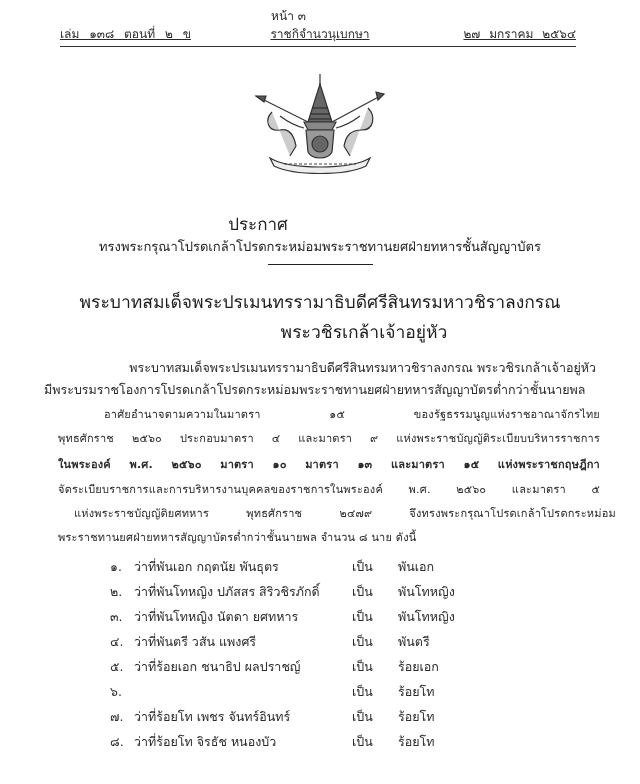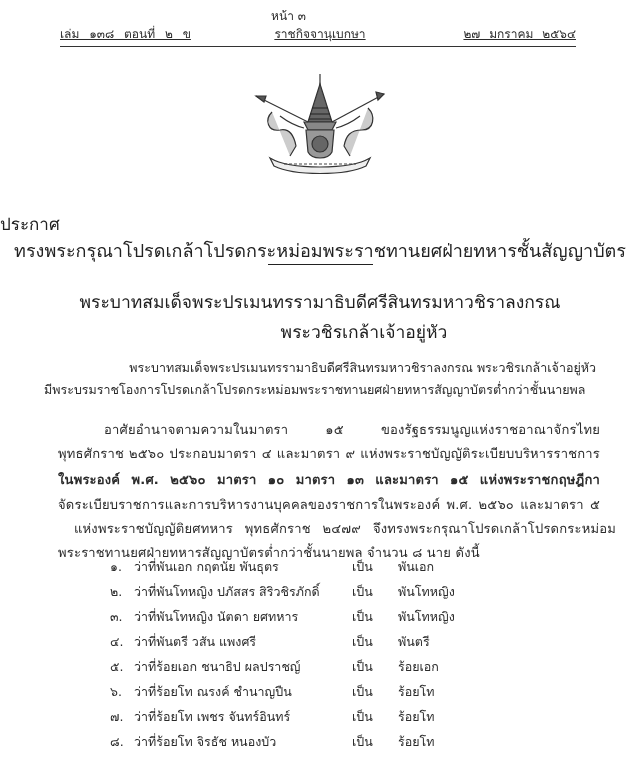--- a/index.html
+++ b/index.html
@@ -10,51 +10,51 @@
   .abs { position: absolute; white-space: nowrap; }
   .page-no { top: 6px; left: 0; width: 577px; text-align: center; font-size: 12px; }
   .hdr { top: 24px; font-size: 12px; text-decoration: underline; }
   .hdr-left { left: 60px; word-spacing: 6px; }
   .hdr-center { left: 0; width: 640px; text-align: center; }
   .hdr-right { right: 64px; word-spacing: 5px; }
   .hdr-rule { top: 46px; left: 60px; width: 516px; height: 0; border-top: 1.5px solid #333; }
 
   .emblem { top: 72px; left: 250px; width: 140px; height: 106px; }
 
-  .title { top: 210px; left: 0; width: 516px; font-size: 17px; color: #222; }
-  .subtitle { top: 236px; left: 0; width: 640px; text-align: center; font-size: 18px; color: #222; }
+  .title { top: 210px; left: 0; width: 516px; text-align: center; font-size: 17px; color: #222; }
+  .subtitle { top: 236px; left: 0; width: 640px; text-align: center; font-size: 13px; color: #222; }
   .short-rule { top: 264px; left: 268px; width: 105px; border-top: 1.5px solid #222; }
 
   .king { left: 0; width: 640px; text-align: center; font-size: 17.5px; color: #1e1e1e; }
   .king1 { top: 288px; }
   .king2 { top: 318px; margin-left: 44px; }
 
   .para { font-size: 12.5px; color: #2b2b2b; }
   .p1 { top: 358px; left: 116px; width: 480px; text-align: right; }
   .p2 { top: 380px; left: 44px; width: 556px; }
-  .mono { font-family: "DejaVu Sans", sans-serif; letter-spacing: 0.2px; font-size: 13px; color: #2b2b2b; margin-top: 14px; }
+  .mono { font-family: "DejaVu Sans", sans-serif; letter-spacing: 0.2px; font-size: 11px; color: #2b2b2b; }
   .p3 { top: 405px; left: 104px; width: 496px; text-align: justify; text-align-last: justify; }
   .p4 { top: 429px; left: 58px; width: 542px; text-align: justify; text-align-last: justify; }
   .p5 { top: 455px; left: 58px; width: 542px; text-align: justify; text-align-last: justify; font-weight: bold; }
   .p6 { top: 480px; left: 58px; width: 542px; text-align: justify; text-align-last: justify; }
   .p7 { top: 504px; left: 74px; width: 542px; text-align: justify; text-align-last: justify; }
   .p8 { top: 528px; left: 58px; width: 542px; }
 
   .list-row { position: absolute; left: 0; width: 640px; height: 22px; font-size: 12.5px; color: #2b2b2b; }
   .list-row .num { position: absolute; left: 110px; }
   .list-row .name { position: absolute; left: 134px; white-space: nowrap; }
   .list-row .be { position: absolute; left: 352px; }
   .list-row .rank { position: absolute; left: 398px; white-space: nowrap; }
 </style>
 </head>
 <body>
 
 <div class="abs page-no">หน้า ๓</div>
 <div class="abs hdr hdr-left">เล่ม ๑๓๘ ตอนที่ ๒ ข</div>
-<div class="abs hdr hdr-center">ราชกิจจานุเบกษา</div>
+<div class="abs hdr hdr-center">ราชกิจำนวนุเบกษา</div>
 <div class="abs hdr hdr-right">๒๗ มกราคม ๒๕๖๔</div>
 <div class="abs hdr-rule"></div>
 
 <div class="abs emblem">
   <svg width="140" height="106" viewBox="0 0 140 106">
     <g fill="none" stroke="#333" stroke-width="1.2">
 
       <line x1="70" y1="2" x2="70" y2="14"></line>
       <path d="M70 12 L58 50 L82 50 Z" fill="#666"></path>
       <path d="M62 36 L78 36 M60 42 L80 42 M59 47 L81 47" stroke="#222"></path>
@@ -122,21 +122,20 @@
   <span class="rank">พันตรี</span>
 </div>
 <div class="list-row" style="top:657px">
   <span class="num">๕.</span>
   <span class="name">ว่าที่ร้อยเอก ชนาธิป  ผลปราชญ์</span>
   <span class="be">เป็น</span>
   <span class="rank">ร้อยเอก</span>
 </div>
 <div class="list-row" style="top:682px">
   <span class="num">๖.</span>
-  <span class="name">ว่าที่ร้อยโท ณรงค์  ชำนาญปืน</span>
   <span class="be">เป็น</span>
   <span class="rank">ร้อยโท</span>
 </div>
 <div class="list-row" style="top:707px">
   <span class="num">๗.</span>
   <span class="name">ว่าที่ร้อยโท เพชร  จันทร์อินทร์</span>
   <span class="be">เป็น</span>
   <span class="rank">ร้อยโท</span>
 </div>
 <div class="list-row" style="top:732px">

